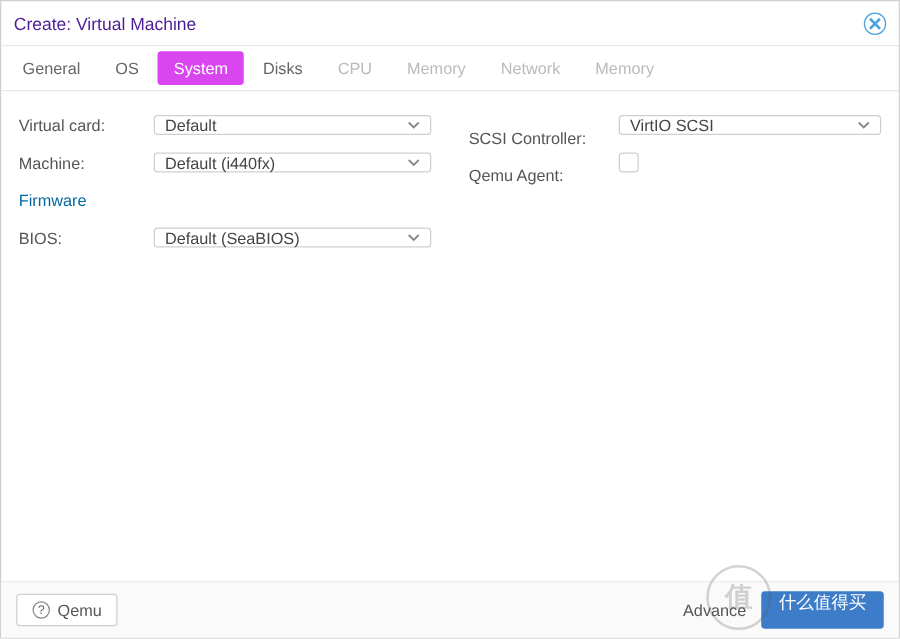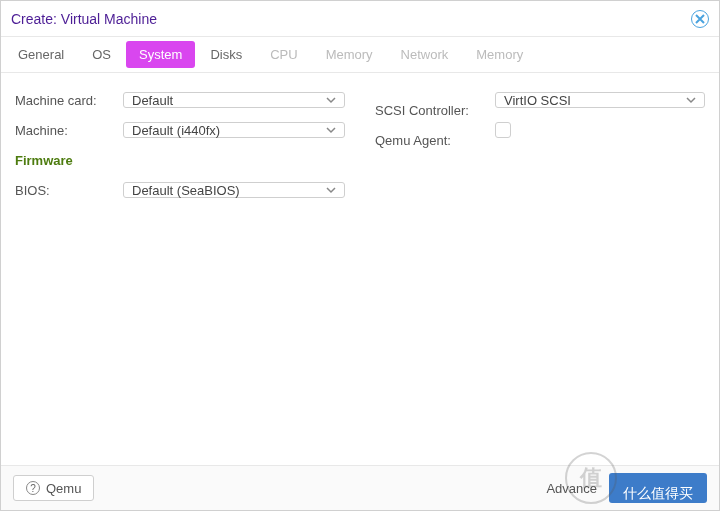--- a/index.html
+++ b/index.html
@@ -11,31 +11,31 @@
   .close-btn svg { width: 10px; height: 10px; stroke: #4aa3df; stroke-width: 2; }
   .tabs { height: 36px; display: flex; align-items: center; padding: 0 4px; border-bottom: 1px solid #e8e8e8; gap: 2px; }
   .tab { padding: 6px 13px; color: #666; cursor: pointer; border-radius: 3px; }
   .tab.active { background: #d946ef; color: #fff; text-align: right; }
   .tab.disabled { color: #bbb; cursor: default; }
   .body { flex: 1; padding: 12px 14px; display: flex; gap: 30px; border-bottom: 1px solid #e8e8e8; }
   .col { flex: 1; display: flex; flex-direction: column; }
   .row { display: flex; align-items: center; height: 30px; }
   .label { width: 108px; color: #555; flex-shrink: 0; }
   .label.right { width: 120px; margin-top: 20px; }
-  .section { color: #4d7c0f; font-weight: 700; height: 30px; display: flex; align-items: center; text-align: center; }
+  .section { color: #0369a1; font-weight: 400; height: 30px; display: flex; align-items: center; text-align: center; }
   .select { flex: 1; height: 16px; border: 1px solid #cfcfcf; border-radius: 3px; background: #fff; display: flex; align-items: center; justify-content: space-between; padding: 0 8px; cursor: pointer; color: #444; }
   .select .chev { color: #888; }
   .chev svg { width: 10px; height: 10px; stroke: #888; stroke-width: 1.5; fill: none; }
   .checkbox { width: 16px; height: 16px; border: 1px solid #cfcfcf; border-radius: 3px; background: #fff; cursor: pointer; }
   .footer { height: 44px; display: flex; align-items: center; justify-content: space-between; padding: 0 12px; background: #fafafa; }
   .help-btn { height: 26px; padding: 0 12px; border: 1px solid #cfcfcf; border-radius: 3px; background: #fff; display: flex; align-items: center; gap: 6px; cursor: pointer; color: #555; }
   .help-btn .qm { width: 14px; height: 14px; border: 1px solid #888; border-radius: 50%; display: flex; align-items: center; justify-content: center; font-size: 10px; color: #666; }
   .footer-right { display: flex; align-items: center; gap: 12px; }
   .adv { color: #555; margin-left: 11px; }
-  .btn-primary { height: 30px; padding: 0 14px; background: #3d7cc9; color: #fff; border-radius: 3px; display: flex; align-items: flex-end; cursor: pointer; font-size: 14px; font-weight: 500; }
+  .btn-primary { height: 30px; padding: 0 14px; background: #3d7cc9; color: #fff; border-radius: 3px; display: flex; align-items: flex-start; cursor: pointer; font-size: 14px; font-weight: 500; }
   .watermark { position: absolute; right: 100px; bottom: 4px; width: 56px; height: 56px; opacity: 0.25; pointer-events: none; display:flex; align-items:center; justify-content:center; }
   .watermark .circ { width:52px; height:52px; border:2px solid #555; border-radius:50%; display:flex; align-items:center; justify-content:center; font-size:22px; color:#555; font-weight:bold;}
 </style>
 </head>
 <body>
 
 <div class="window">
 
   <div class="titlebar">
     <div class="title">Create: Virtual Machine</div>
@@ -53,21 +53,21 @@
     <div class="tab">Disks</div>
     <div class="tab disabled">CPU</div>
     <div class="tab disabled">Memory</div>
     <div class="tab disabled">Network</div>
     <div class="tab disabled">Memory</div>
   </div>
 
   <div class="body">
     <div class="col">
       <div class="row">
-        <div class="label">Machine card:</div>
+        <div class="label">Virtual card:</div>
         <div class="select">
           <span>Default</span>
           <span class="chev"><svg viewBox="0 0 10 10">
                 <path d="M1 3 L5 7 L9 3"></path>
               </svg></span>
         </div>
       </div>
       <div class="row">
         <div class="label">Machine:</div>
         <div class="select">

